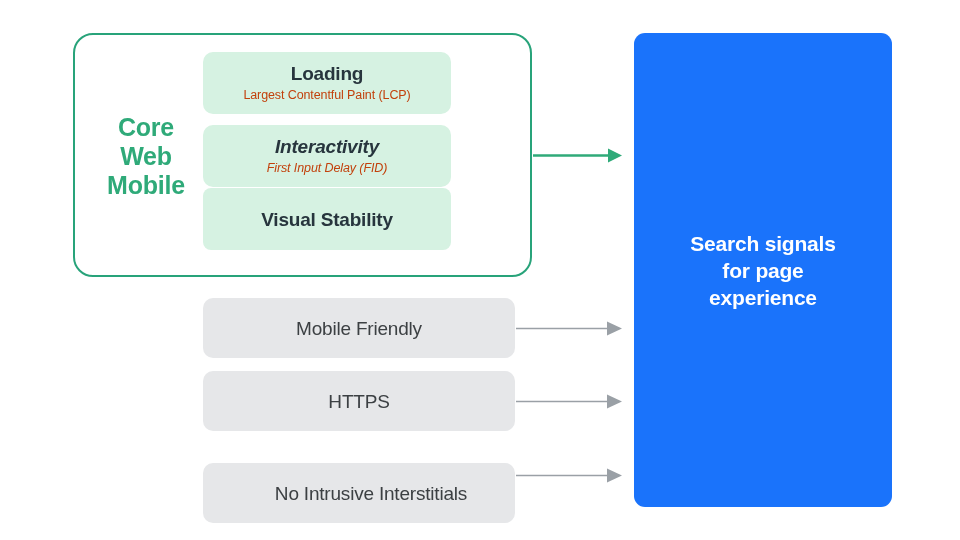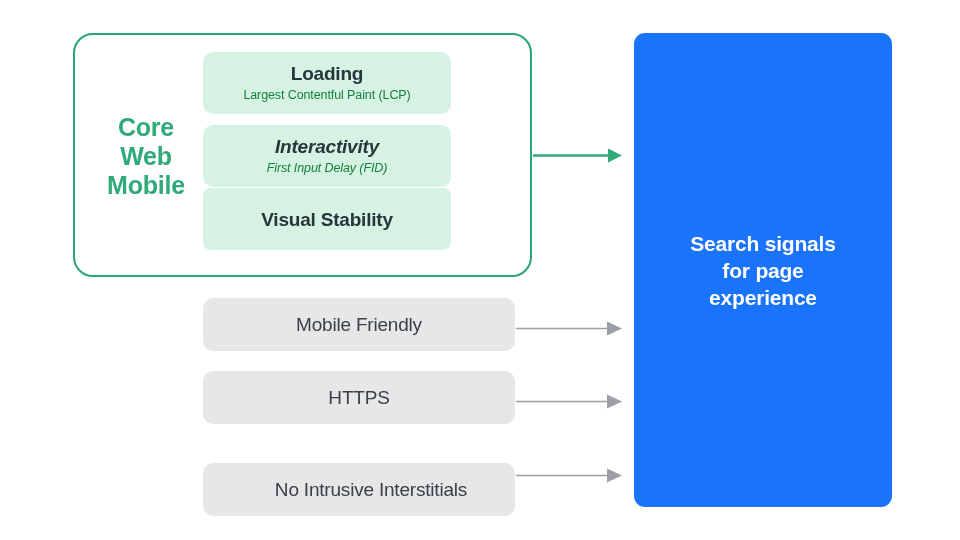--- a/index.html
+++ b/index.html
@@ -64,34 +64,34 @@
   .metric-card.m2 { top: 188px; border-radius: 8px; }
 
   .metric-title {
     color: #27353d;
     font-size: 19px;
     font-weight: bold;
     line-height: 23px;
     letter-spacing: -0.2px;
   }
   .metric-sub {
-    color: #15803d;
+    color: #c2410c;
     font-size: 12.5px;
     font-weight: normal;
     line-height: 17px;
     margin-top: 2px;
     letter-spacing: -0.1px;
   }
 
   
   .grey-card {
     position: absolute;
     left: 203px;
     width: 312px;
-    height: 53px;
+    height: 60px;
     background: #e6e7e9;
     border-radius: 10px;
     display: flex;
     align-items: center;
     justify-content: center;
   }
   .grey-card.g0 { top: 298px; }
   .grey-card.g1 { top: 371px; }
   .grey-card.g2 { top: 463px; padding-left: 24px; }
 

